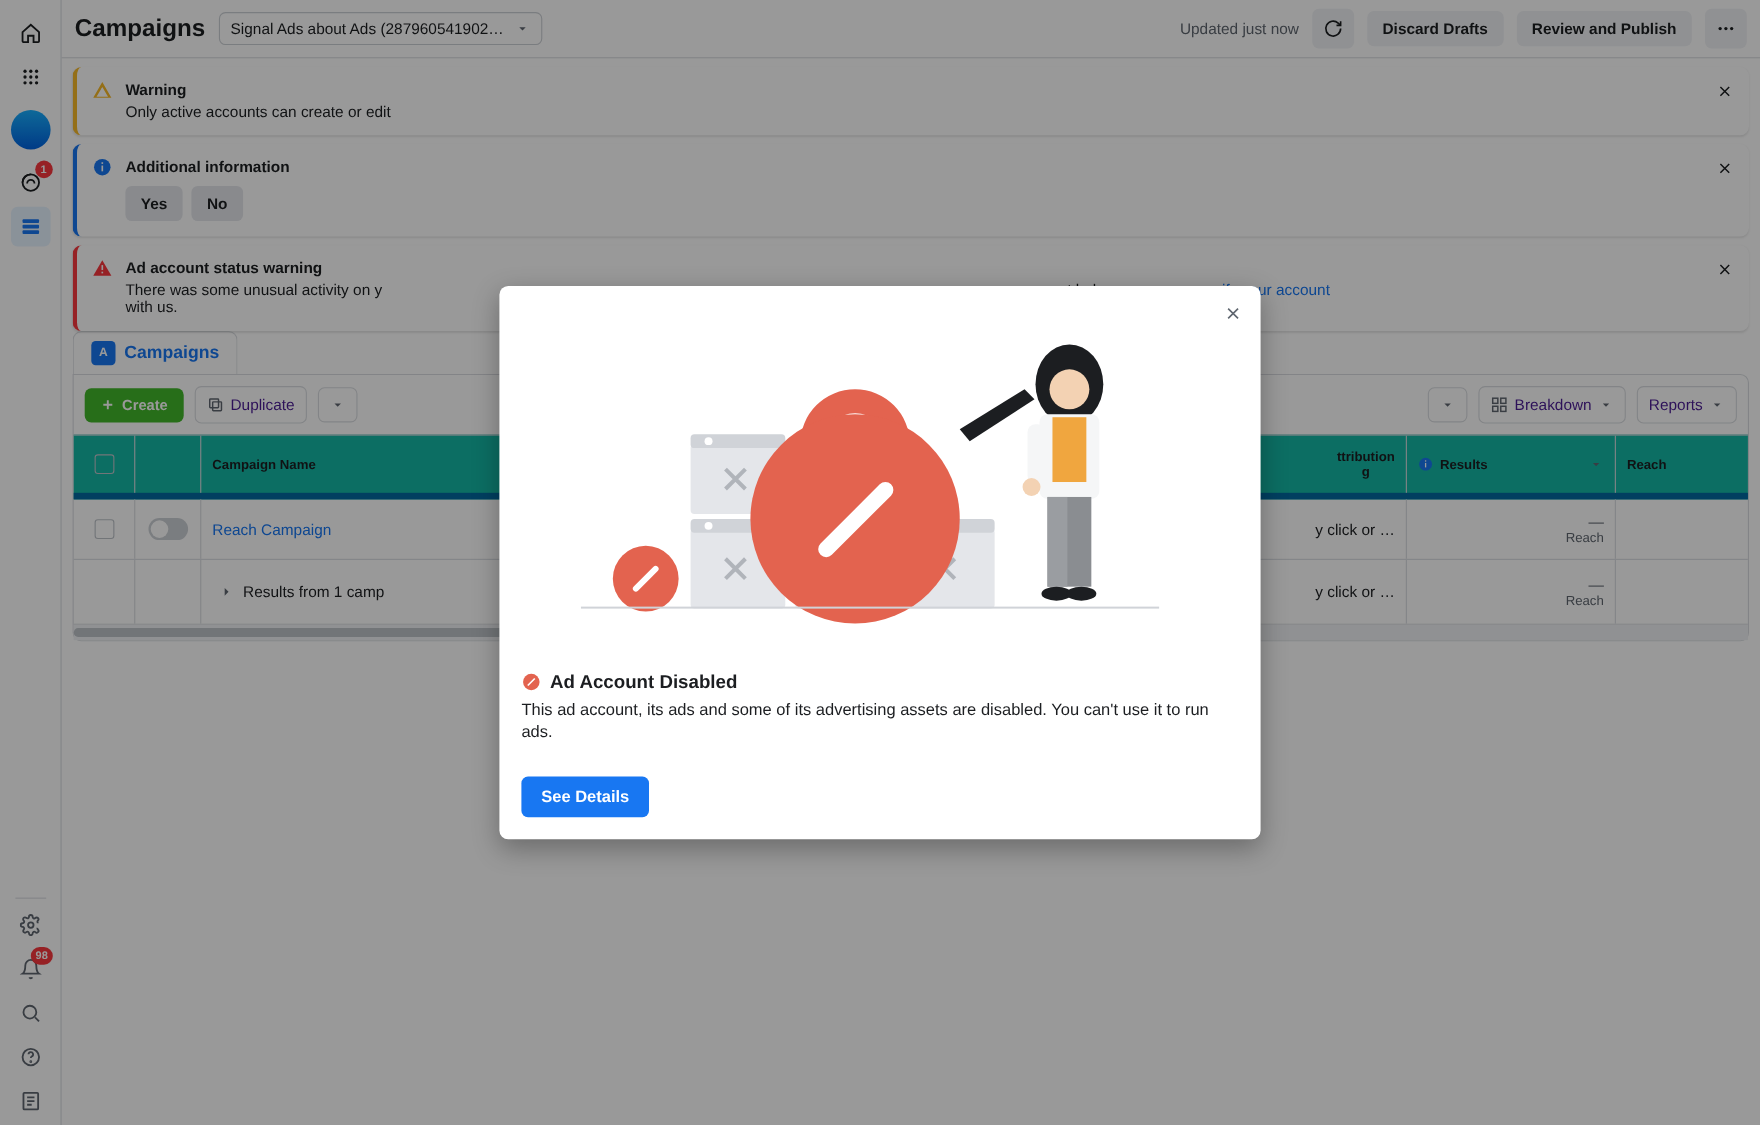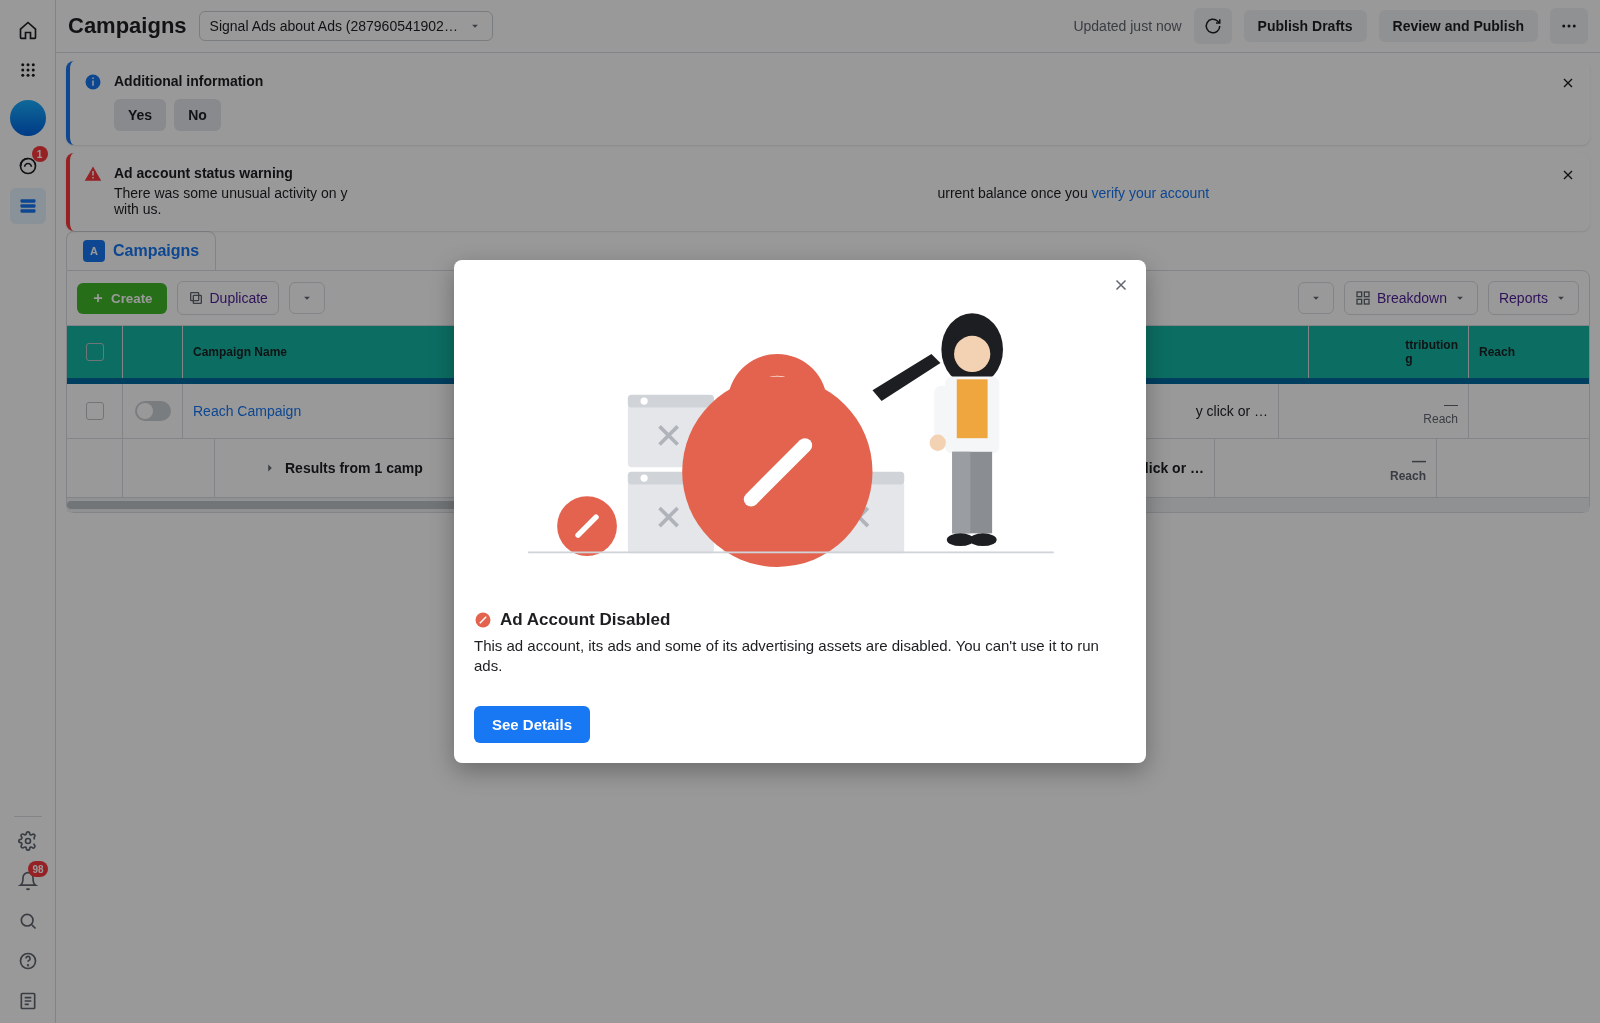--- a/index.html
+++ b/index.html
@@ -77,21 +77,21 @@
     .table-row .td { font-size: 14px; font-weight: 400; }
     .link { color: #1877f2; cursor: pointer; }
     .sort-ic { margin-left: auto; color:#606770; }
     .toggle { width: 36px; height: 20px; background:#ccd0d5; border-radius: 10px; position: relative; }
     .toggle::after { content:''; width:16px; height:16px; background:#fff; border-radius:50%; position:absolute; left:2px; top:2px; }
     .checkbox { width: 18px; height: 18px; border: 1px solid #bec3c9; border-radius: 3px; }
     .dash { color:#606770; }
     .small { font-size: 12px; color:#606770; }
     .right-align { flex-direction: column; align-items: flex-end; justify-content: center; }
 
-    .table-footer { display: flex; border-bottom: 1px solid #dadde1; font-size: 14px; font-weight: 700; gap: 32px; }
+    .table-footer { display: flex; border-bottom: 1px solid #dadde1; font-size: 14px; font-weight: 400; }
     .table-footer .td { padding: 14px 10px; }
     .footer-name { flex:1; display:flex; align-items:center; gap:8px; padding-left: 16px !important; }
     .scrollbar { height: 14px; background:#f0f2f5; position: relative; }
     .scrollbar::before { content:''; position:absolute; left:0; top:3px; height:8px; width:56%; background:#bec3c9; border-radius:4px; }
     
     
     .backdrop { position: absolute; inset: 0; background: rgba(0,0,0,0.4); display: flex; align-items: center; justify-content: center; }
     .modal { width: 692px; background:#fff; border-radius: 8px; padding: 20px 20px 20px 20px; position: relative; box-shadow: 0 8px 24px rgba(0,0,0,0.3); }
     .modal-close { position:absolute; top: 10px; right: 10px; width:30px; height:30px; border-radius:50%; display:flex; align-items:center; justify-content:center; cursor:pointer; color:#606770; }
     .illus { display:flex; align-items:flex-end; justify-content:center; height: 310px; position: relative; }
@@ -195,32 +195,46 @@
           </svg>
       </div>
       <div class="topbar-spacer"></div>
       <div class="updated-txt">Updated just now</div>
       <button class="icon-btn">
         <svg class="ic18" viewBox="0 0 24 24" fill="none" stroke="#1c1e21" stroke-width="2">
             <path d="M21 12a9 9 0 1 1-3-6.7L21 8"></path>
             <path d="M21 3v5h-5"></path>
           </svg>
       </button>
-      <button class="btn">Publish Drafts</button>
+      <button class="btn">Discard Drafts</button>
       <button class="btn">Review and Publish</button>
       <button class="icon-btn">
         <svg class="ic18" viewBox="0 0 24 24" fill="#1c1e21">
             <circle cx="5" cy="12" r="2"></circle>
             <circle cx="12" cy="12" r="2"></circle>
             <circle cx="19" cy="12" r="2"></circle>
           </svg>
       </button>
     </div>
 
     <div class="alerts">
+      <div class="alert warning">
+        <svg class="alert-icon" viewBox="0 0 24 24" fill="#f7b928">
+            <path d="M12 2L1 21h22L12 2zm0 6l7 12H5l7-12z"></path>
+            <rect x="11" y="10" width="2" height="5" fill="#fff"></rect>
+            <rect x="11" y="16" width="2" height="2" fill="#fff"></rect>
+          </svg>
+        <div class="alert-title">Warning</div>
+        <div class="alert-text">Only active accounts can create or edit</div>
+        <div class="alert-close">
+            <svg class="ic16" viewBox="0 0 24 24" stroke="#1c1e21" stroke-width="2">
+              <path d="M6 6l12 12M18 6L6 18"></path>
+            </svg>
+          </div>
+      </div>
       <div class="alert info">
         <svg class="alert-icon" viewBox="0 0 24 24" fill="#1877f2">
             <circle cx="12" cy="12" r="10"></circle>
             <rect x="11" y="10" width="2" height="7" fill="#fff"></rect>
             <rect x="11" y="6" width="2" height="2" fill="#fff"></rect>
           </svg>
         <div class="alert-title">Additional information</div>
         <div class="alert-actions">
           <button class="btn">Yes</button>
           <button class="btn">No</button>
@@ -305,22 +319,33 @@
             </svg>
         </button>
       </div>
 
       <div class="table-header">
         <div class="th col-check">
             <div class="checkbox"></div>
           </div>
         <div class="th col-toggle"></div>
         <div class="th col-name">Campaign Name</div>
-        <div class="th col-attr" style="white-space:pre-line; justify-content:flex-end; text-align:left;"><span>ttribution
+        <div class="th col-attr" style="white-space:pre-line; justify-content:flex-end; text-align:center;"><span>ttribution
 g</span></div>
+        <div class="th col-results">
+          <svg class="ic14" viewBox="0 0 24 24" fill="#1877f2" style="margin-right:6px">
+              <circle cx="12" cy="12" r="10"></circle>
+              <rect x="11" y="10" width="2" height="7" fill="#fff"></rect>
+              <rect x="11" y="6" width="2" height="2" fill="#fff"></rect>
+            </svg>
+          <span>Results</span>
+          <svg class="ic14 sort-ic" viewBox="0 0 24 24" fill="#606770">
+              <path d="M7 10l5 5 5-5z"></path>
+            </svg>
+        </div>
         <div class="th col-reach">Reach</div>
       </div>
 
       <div class="table-row">
         <div class="td col-check">
             <div class="checkbox"></div>
           </div>
         <div class="td col-toggle">
             <div class="toggle"></div>
           </div>

